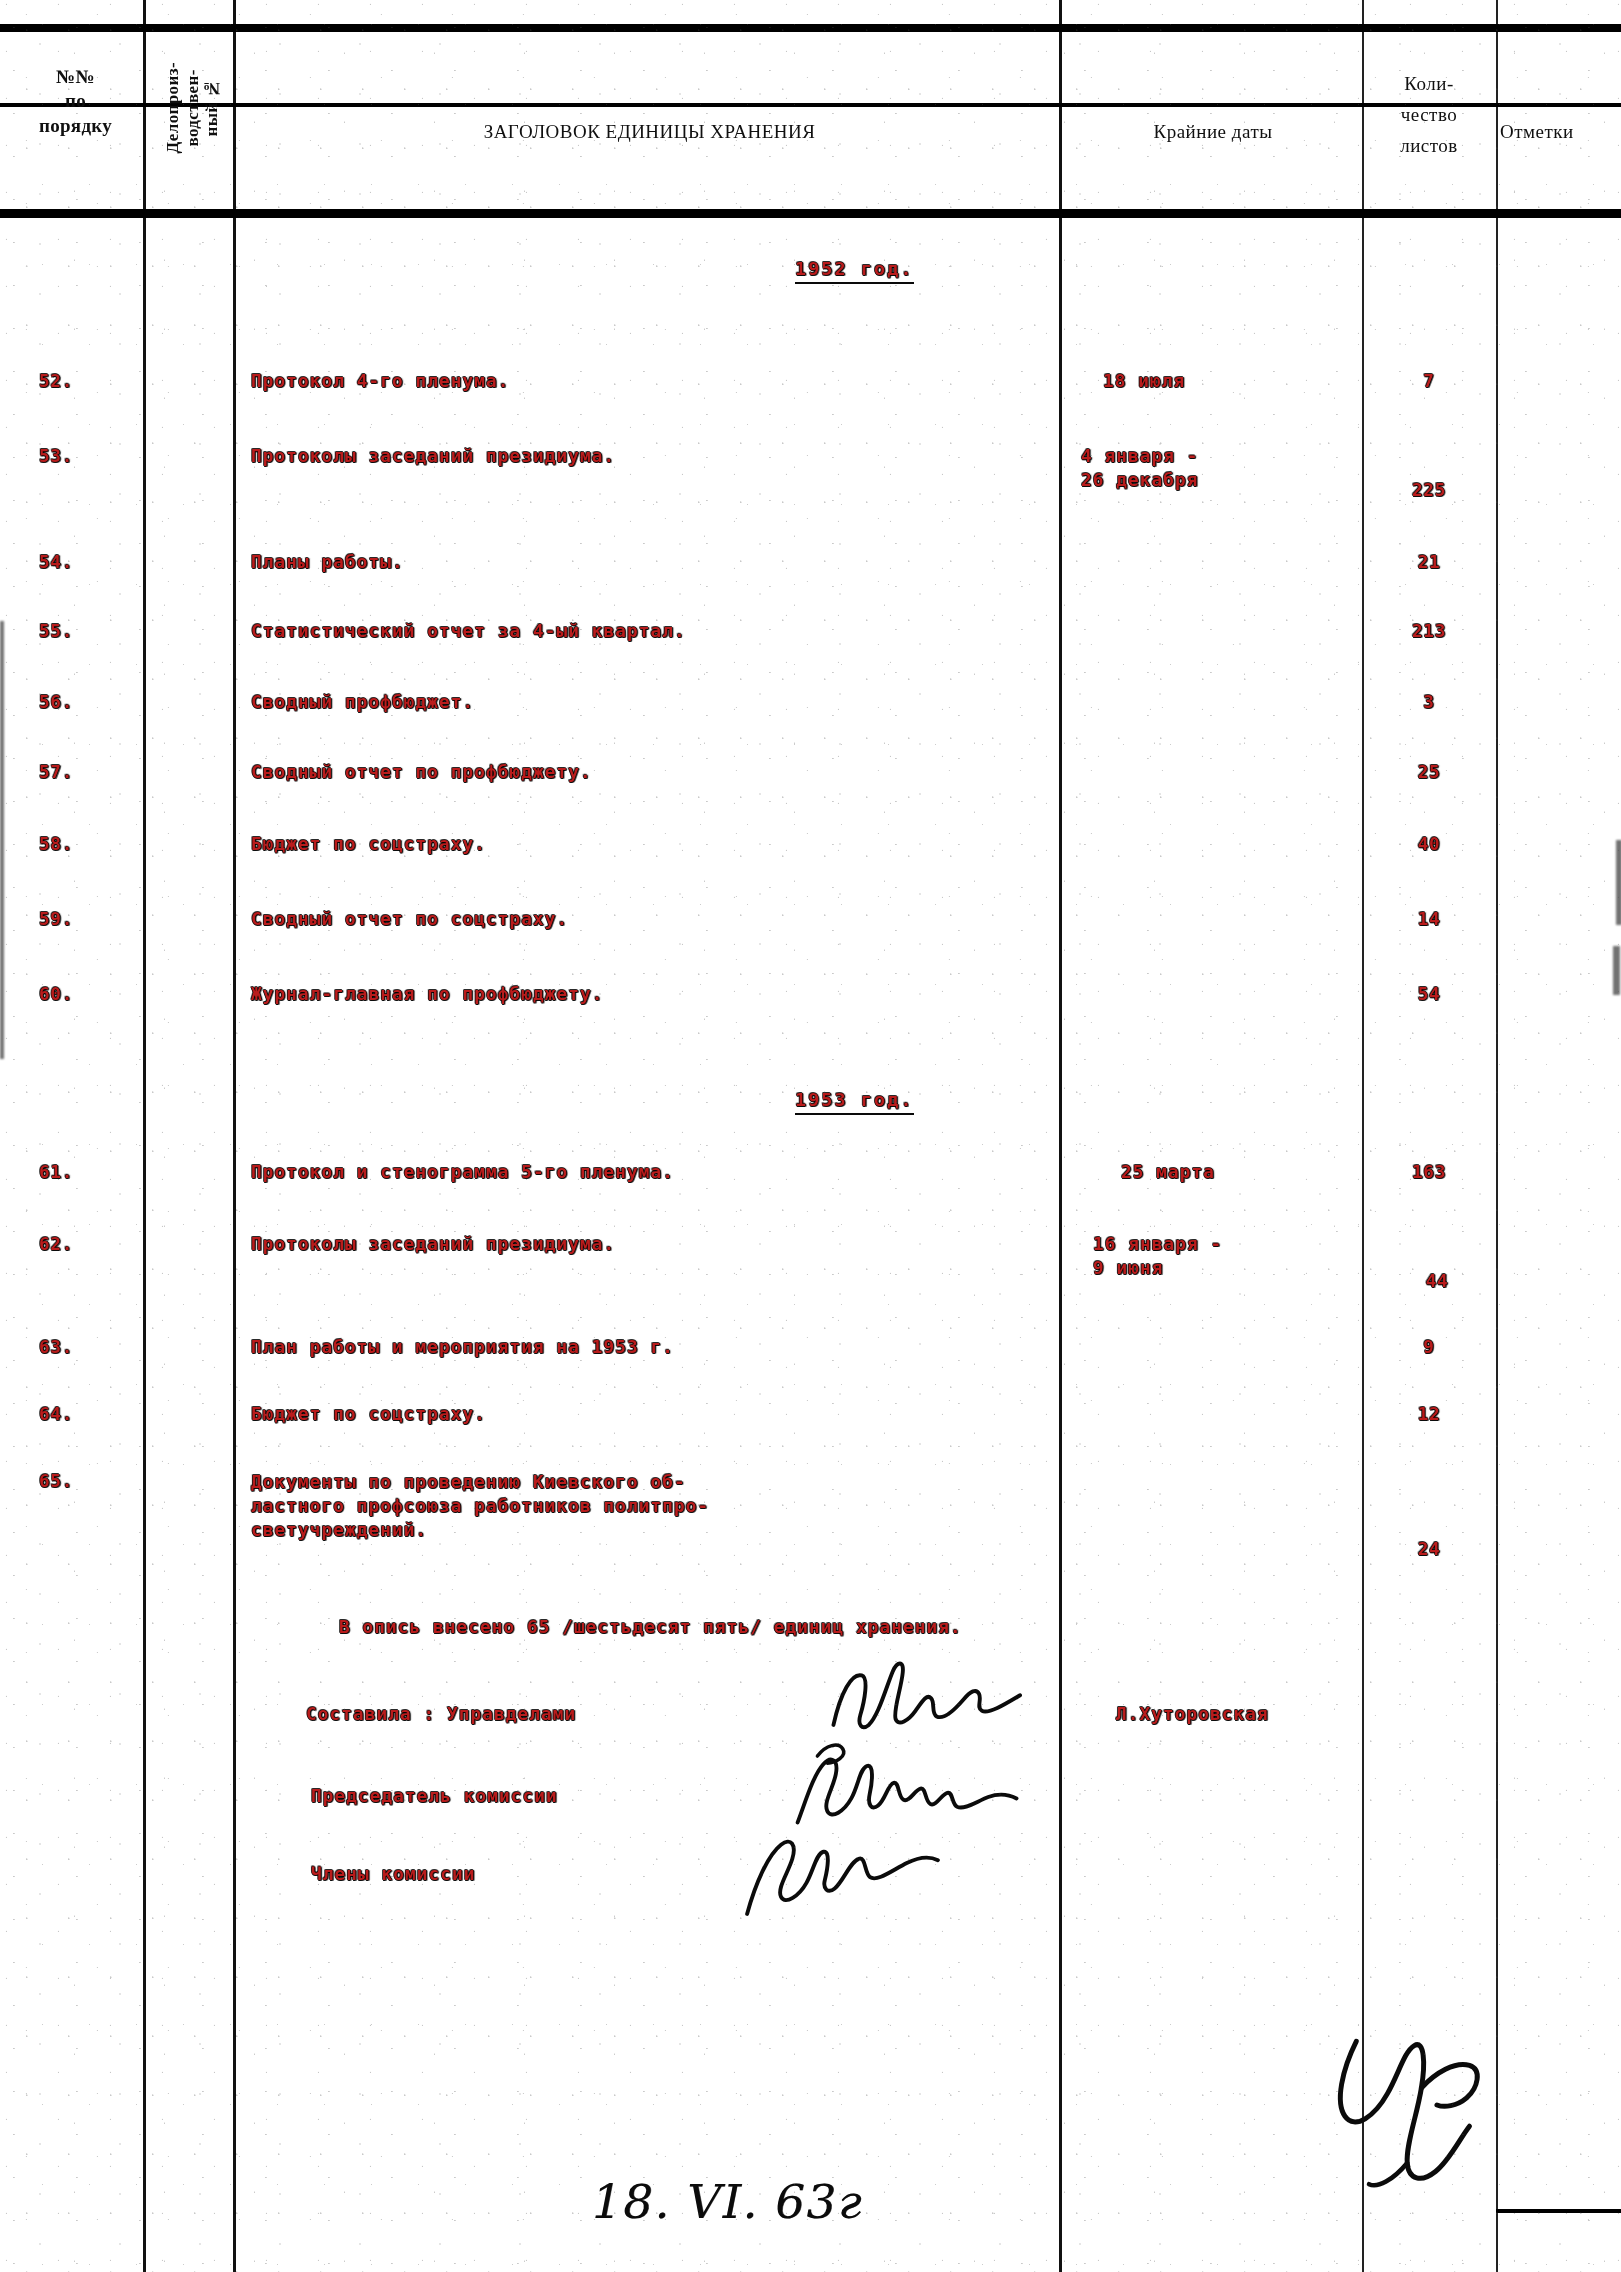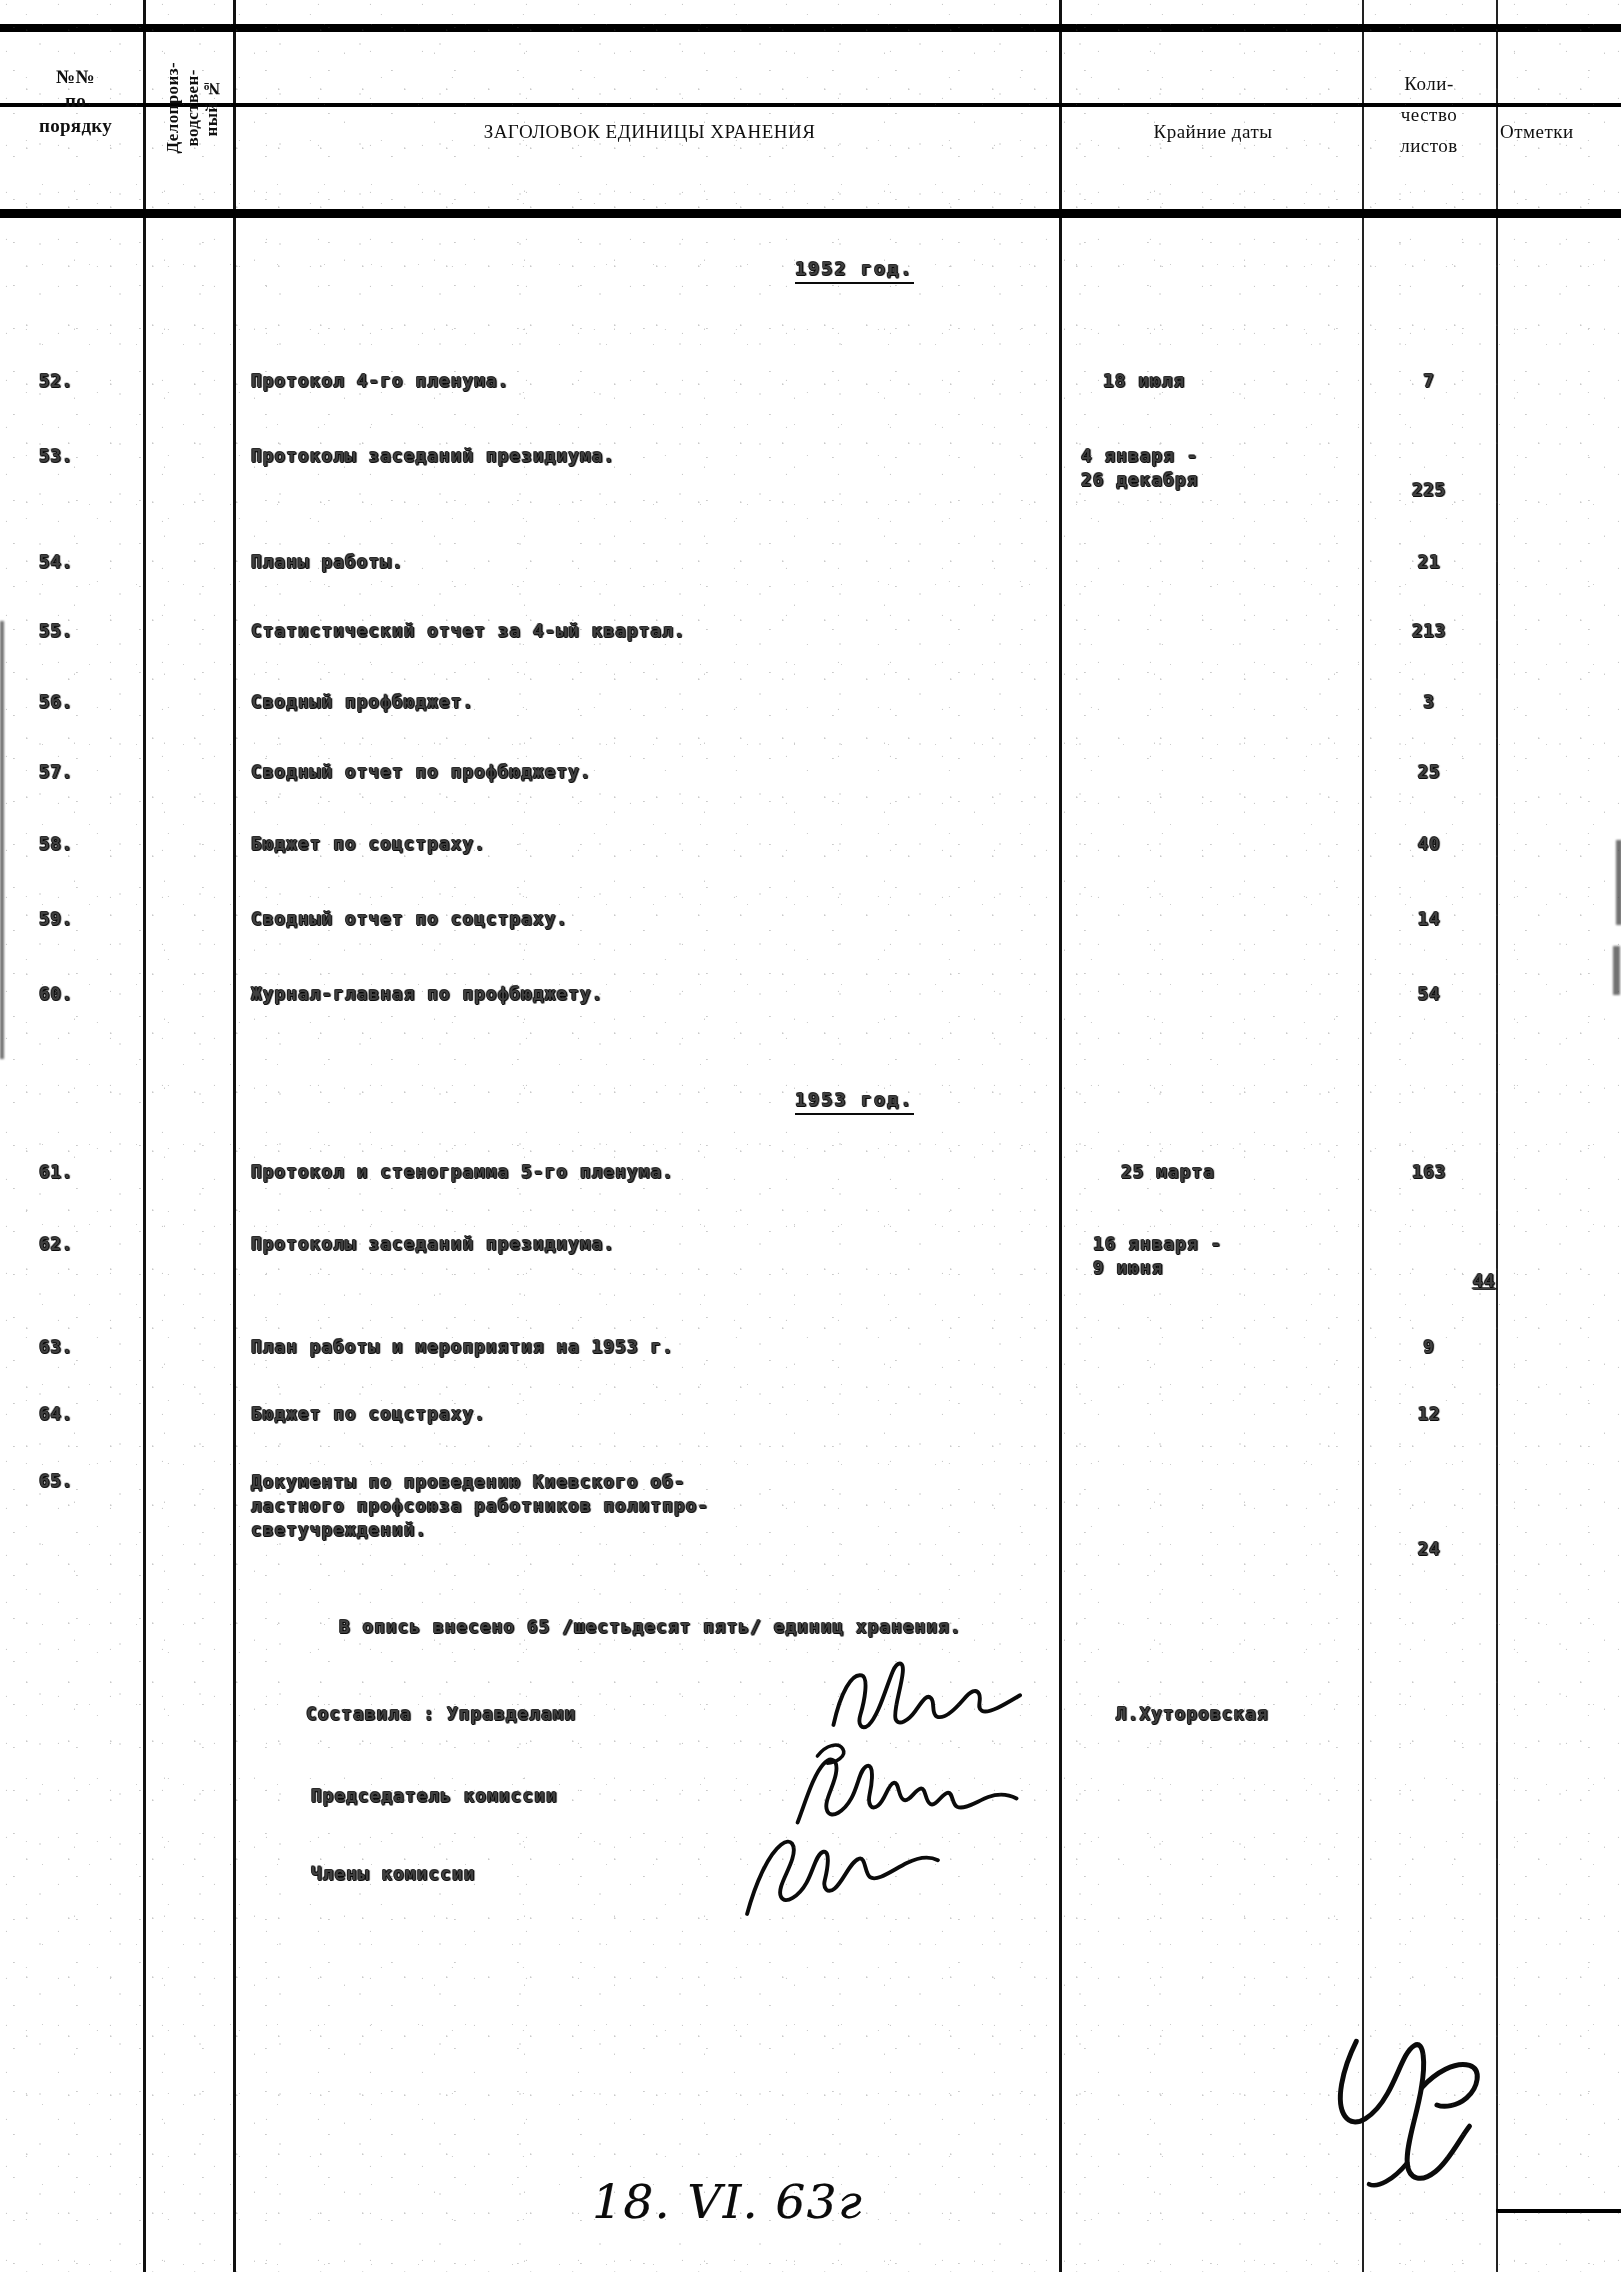--- a/index.html
+++ b/index.html
@@ -83,21 +83,21 @@
 
   
   .tw {
     position: absolute;
     z-index: 20;
     font-family: "DejaVu Sans Mono", monospace;
     font-weight: 700;
     font-size: 17.7px;
     letter-spacing: 1.1px;
     line-height: 1.30;
-    color: #404040;
+    color: #b91c1c;
     white-space: pre-line;
     text-shadow:
        0.5px 0 0 rgba(0,0,0,.85),
       -0.5px 0 0 rgba(0,0,0,.7),
        0 0.5px 0 rgba(0,0,0,.8),
        0 -0.4px 0 rgba(0,0,0,.55),
        0.9px 0.6px 0.4px rgba(0,0,0,.45),
       -0.8px -0.6px 0.4px rgba(0,0,0,.35);
     -webkit-font-smoothing: none;
   }
@@ -232,21 +232,21 @@
 
   <div class="tw num blot" style="left:39px; top:1161px;">61.</div>
   <div class="tw blot" style="left:251px; top:1161px;">Протокол и стенограмма 5-го пленума.</div>
   <div class="tw blot" style="left:1121px; top:1161px;">25 марта</div>
   <div class="tw num blot ctr" style="left:1367px; top:1161px; width:124px;">163</div>
 
   <div class="tw num blot" style="left:39px; top:1233px;">62.</div>
   <div class="tw blot" style="left:251px; top:1233px;">Протоколы заседаний президиума.</div>
   <div class="tw blot" style="left:1093px; top:1233px; line-height:1.34;">16 января -
 9 июня</div>
-  <div class="tw num blot ctr" style="left:1422px; top:1270px; width:124px;text-decoration:underline;">44</div>
+  <div class="tw num blot ctr" style="left:1375px; top:1270px; width:124px;">44</div>
 
   <div class="tw num blot" style="left:39px; top:1336px;">63.</div>
   <div class="tw blot" style="left:251px; top:1336px;">План работы и мероприятия на 1953 г.</div>
   <div class="tw num blot ctr" style="left:1367px; top:1336px; width:124px;">9</div>
 
   <div class="tw num blot" style="left:39px; top:1403px;">64.</div>
   <div class="tw blot" style="left:251px; top:1403px;">Бюджет по соцстраху.</div>
   <div class="tw num blot ctr" style="left:1367px; top:1403px; width:124px;">12</div>
 
   <div class="tw num blot" style="left:39px; top:1470px;">65.</div>

